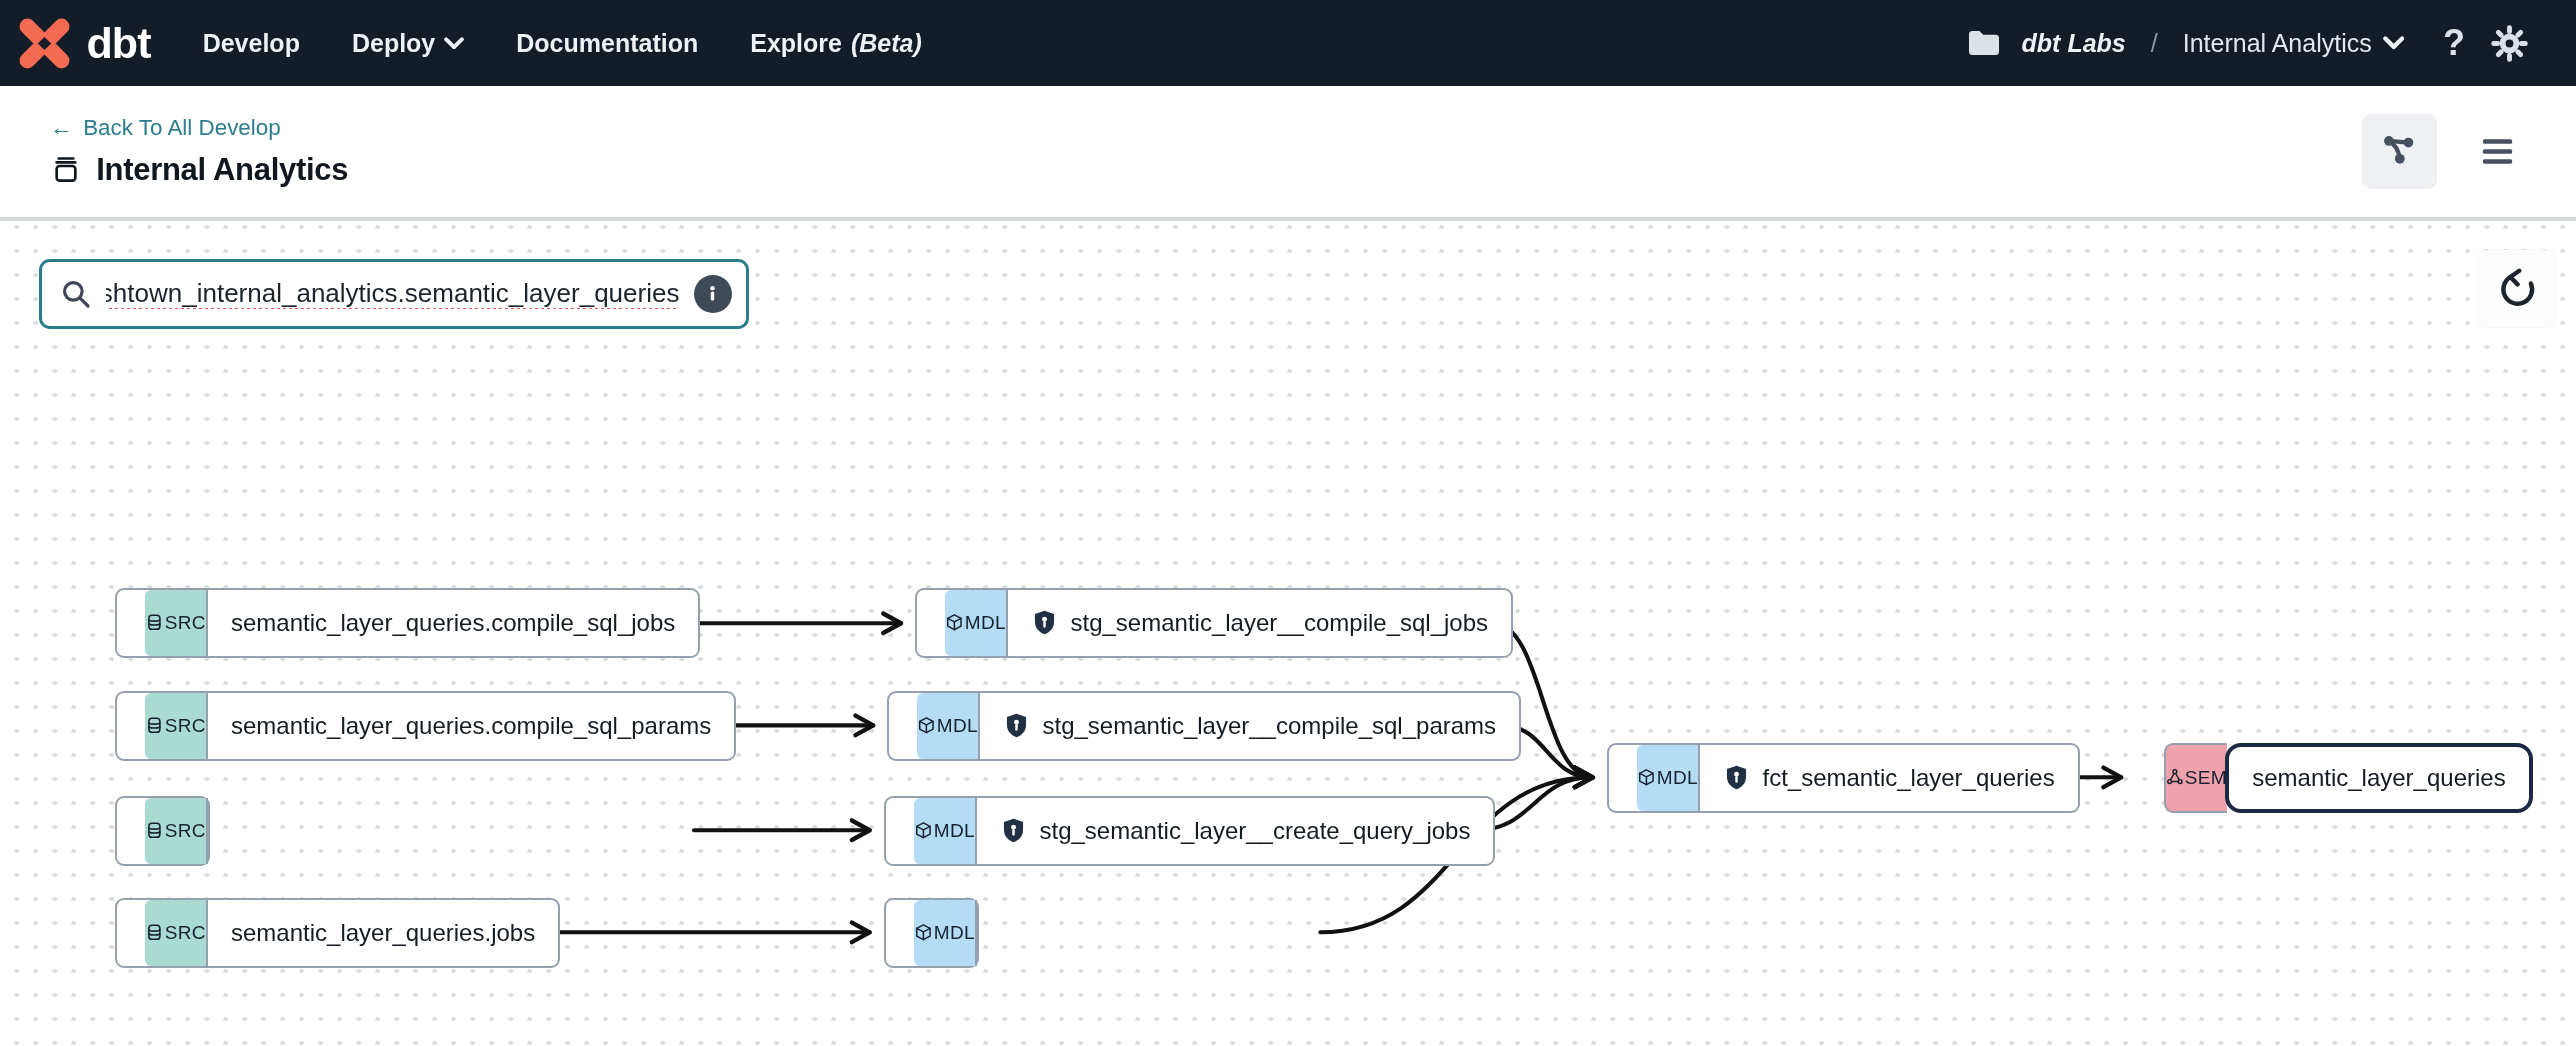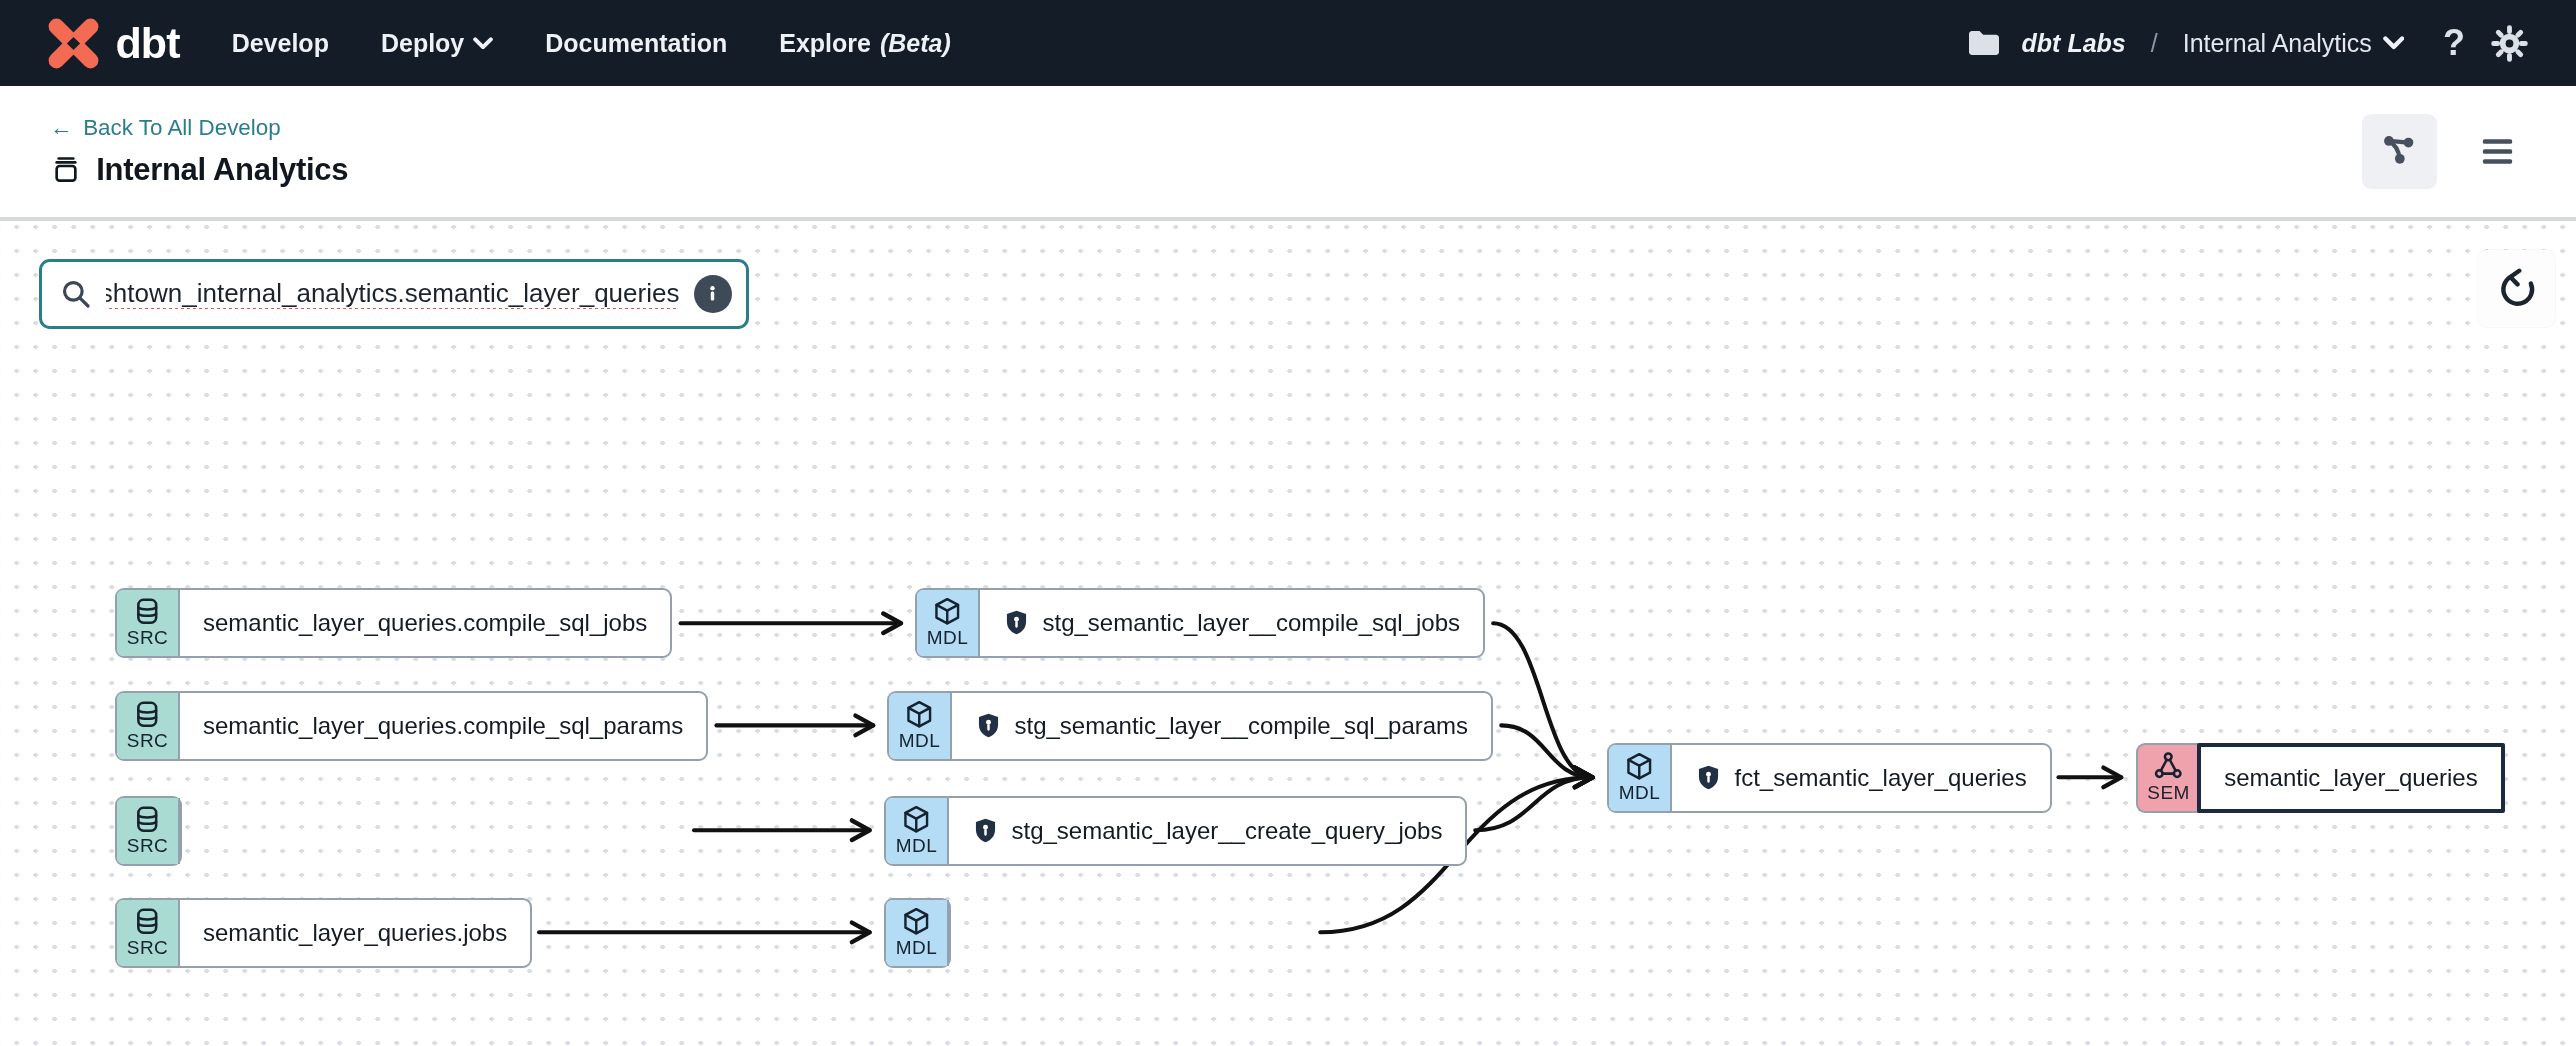--- a/index.html
+++ b/index.html
@@ -7,21 +7,21 @@
   body {
     width: 2576px; height: 1047px; overflow: hidden;
     font-family: "Liberation Sans", sans-serif;
     background: #ffffff;
   }
 
   
   .navbar {
     height: 86px; background: #141c27;
     display: flex; align-items: center; justify-content: space-between;
-    padding: 0 47px 0 44px;
+    padding: 0 47px 0 15px;
   }
   .nav-left { display: flex; align-items: center; gap: 52px; }
   .logo { display: flex; align-items: center; gap: 12.5px; cursor: pointer; }
   .logo-text { color: #ffffff; font-size: 43px; font-weight: 700; letter-spacing: -0.9px; }
   .nav-item {
     color: #eef1f5; font-size: 25px; font-weight: 600; text-decoration: none;
     display: flex; align-items: center; gap: 9px; cursor: pointer; white-space: nowrap;
   }
   .nav-item em { font-style: italic; }
   .chev { stroke: #eef1f5; stroke-width: 2.6; fill: none; stroke-linecap: round; stroke-linejoin: round; }
@@ -91,43 +91,43 @@
   }
 
   
   .node {
     position: absolute; height: 70px;
     display: inline-flex; align-items: stretch;
     background: #ffffff; border: 2.2px solid #94a0ae; border-radius: 9px;
     cursor: pointer;
   }
   .node-badge {
-    width: 63px; display: flex; flex-direction: column;
+    width: 63px; display: flex; flex-direction: row;
     align-items: center; justify-content: center; gap: 0.9px;
-    border-right: 2.2px solid #94a0ae; border-radius: 6.3px 0 0 6.3px;
+    border-right: 2.2px solid #94a0ae; border-radius: 6.3px 0 0 6.3px; margin-left: 28px;
   }
   .node.src .node-badge { background: #a9dbd2; }
   .node.mdl .node-badge { background: #b4dcf5; }
   .node.sem .node-badge { background: #f0a2ac; }
   .node-type { font-size: 19px; font-weight: 500; color: #16222f; letter-spacing: 0.4px; }
   .node-body {
     display: flex; align-items: center; gap: 12.5px;
     padding: 0 23px; font-size: 24px; color: #141b24; white-space: nowrap;
   }
   .node .icon { display: none; }
   .node.src .icon-src { display: block; }
   .node.mdl .icon-mdl { display: block; }
   .node.sem .icon-sem { display: block; }
 
   .node.selected { border: none; background: transparent; border-radius: 9px; }
   .node.selected .node-badge {
     border: 2.2px solid #94a0ae; border-right: none; border-radius: 9px 0 0 9px;
   }
   .node.selected .node-body {
-    border: 4.5px solid #1b2a42; border-radius: 2px; background: #ffffff; margin-left: -1.8px;
+    border: 4.5px solid #1b2a42; border-radius: 16px; background: #ffffff; margin-left: -1.8px;
   }
 </style>
 </head>
 <body>
 
 <nav class="navbar">
   <div class="nav-left">
     <a class="logo">
       <svg width="59" height="59" viewBox="0 0 24 24">
         <g fill="#f26b52">

